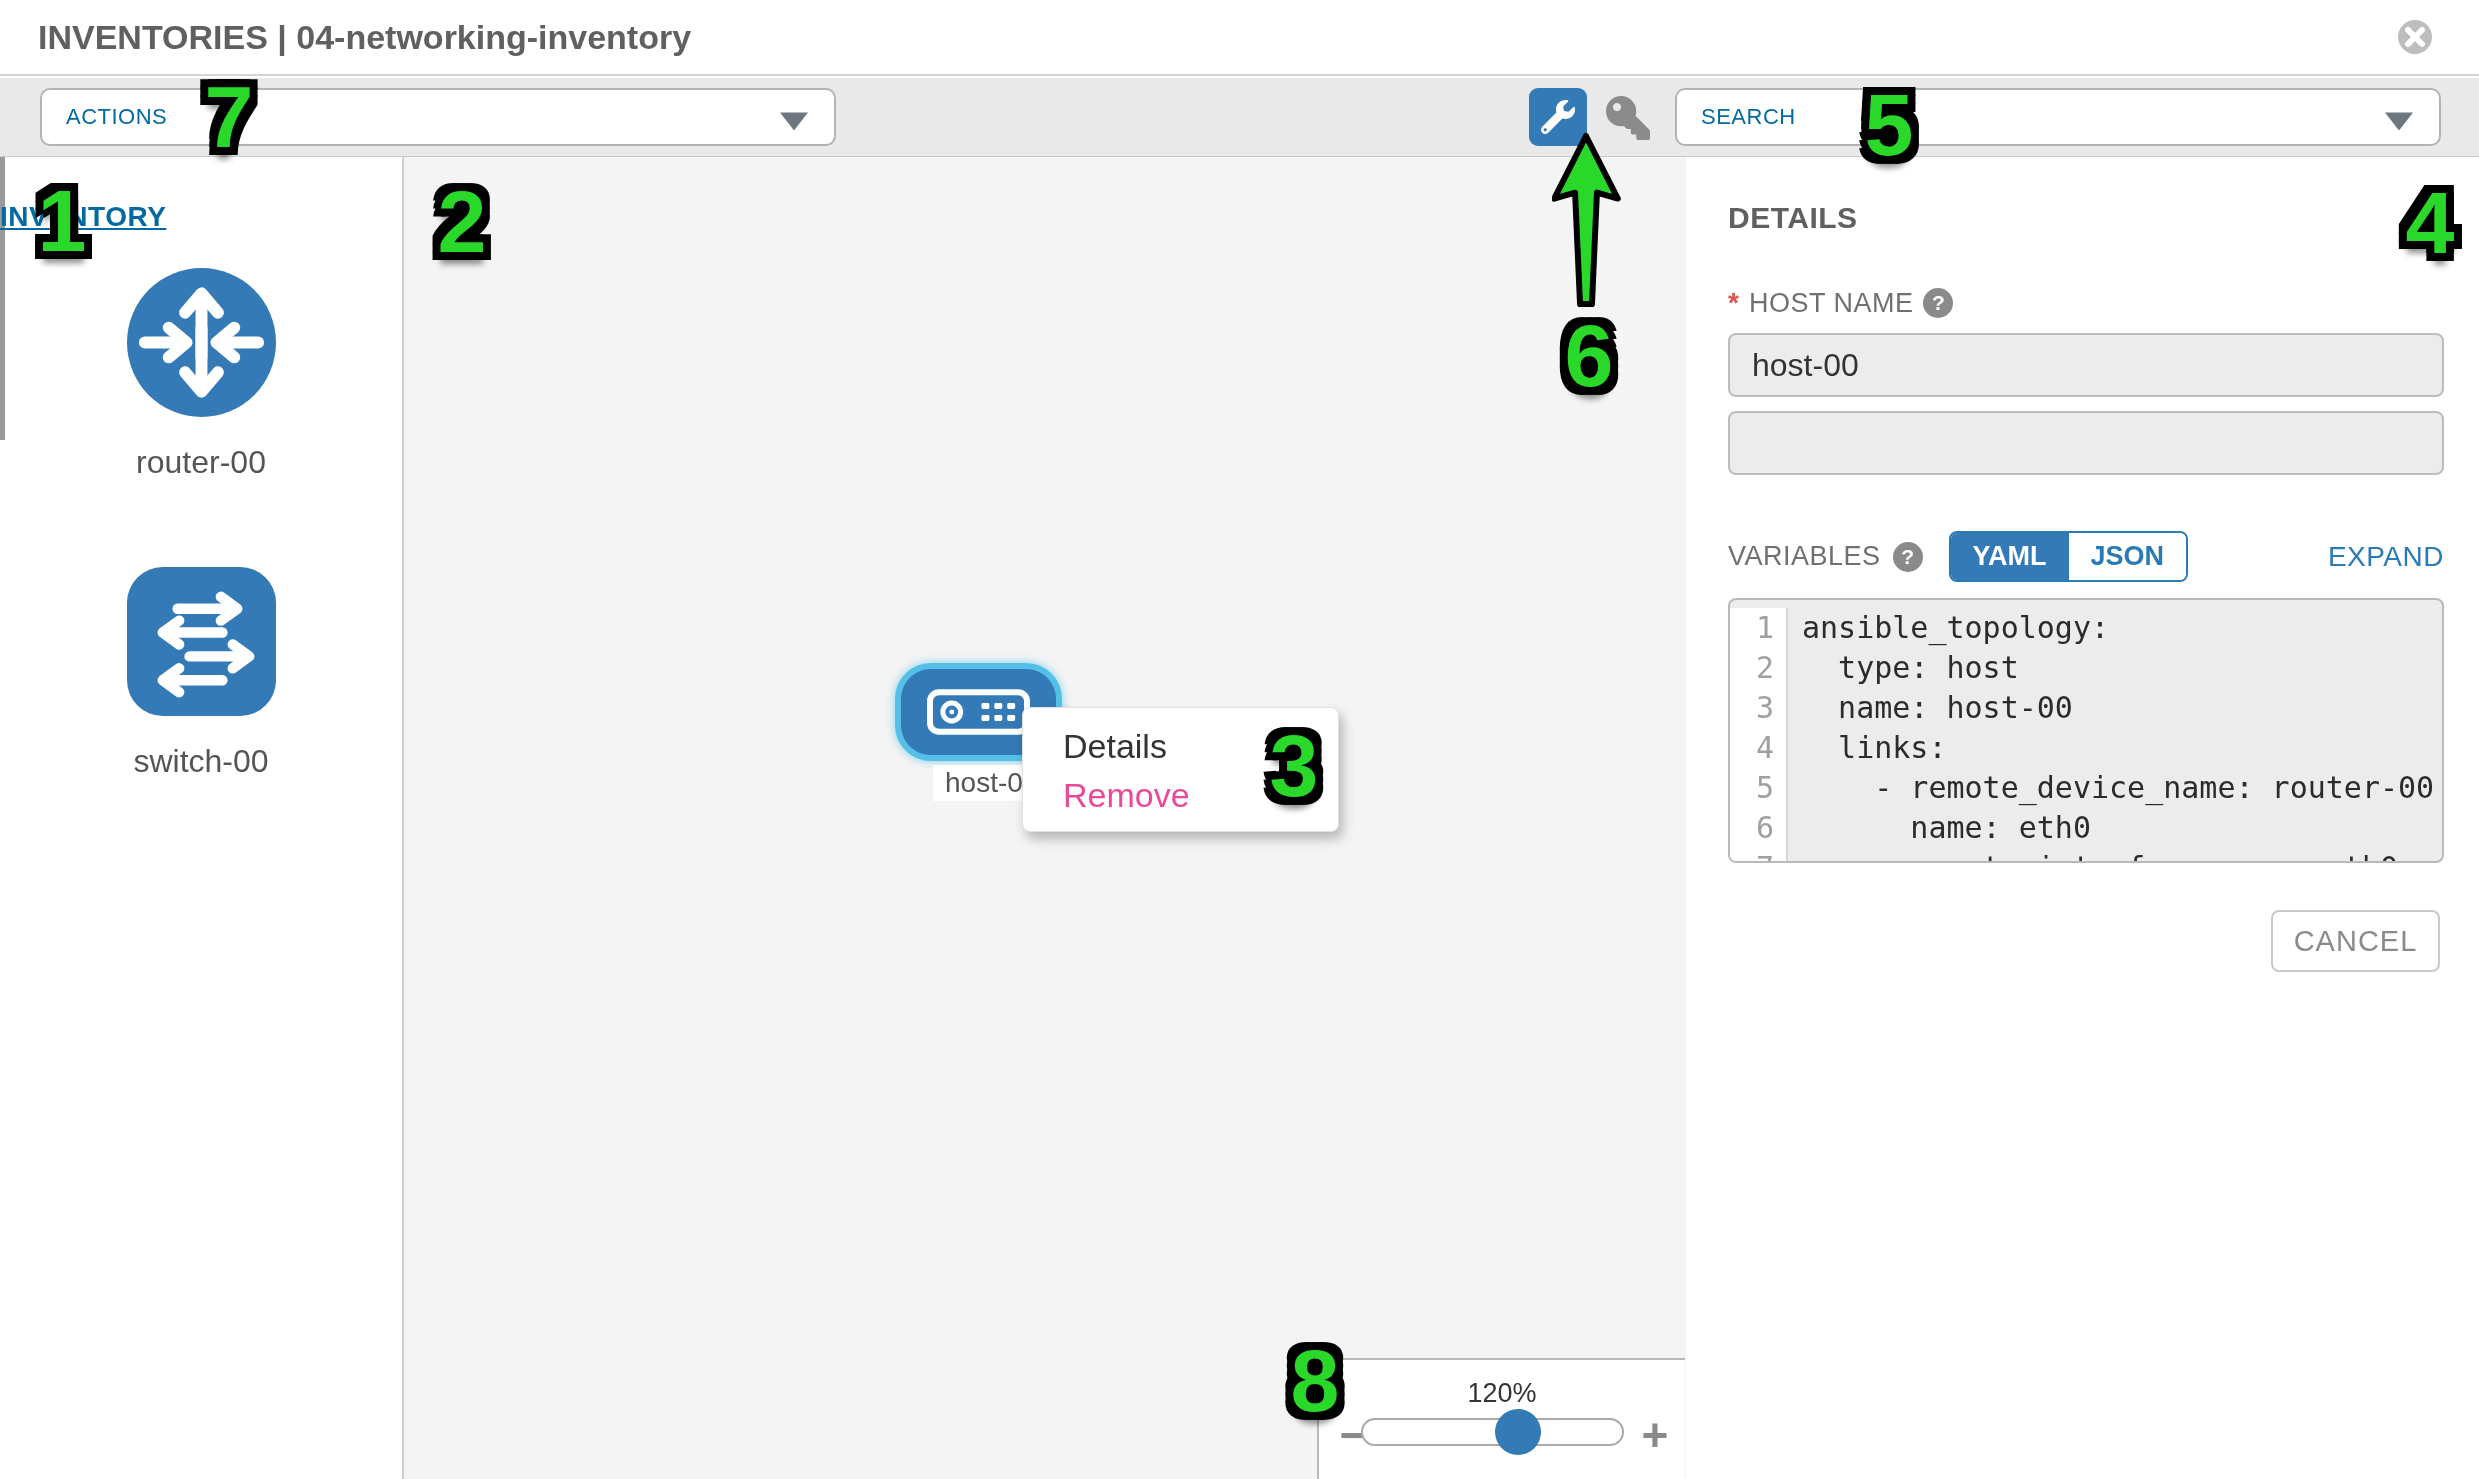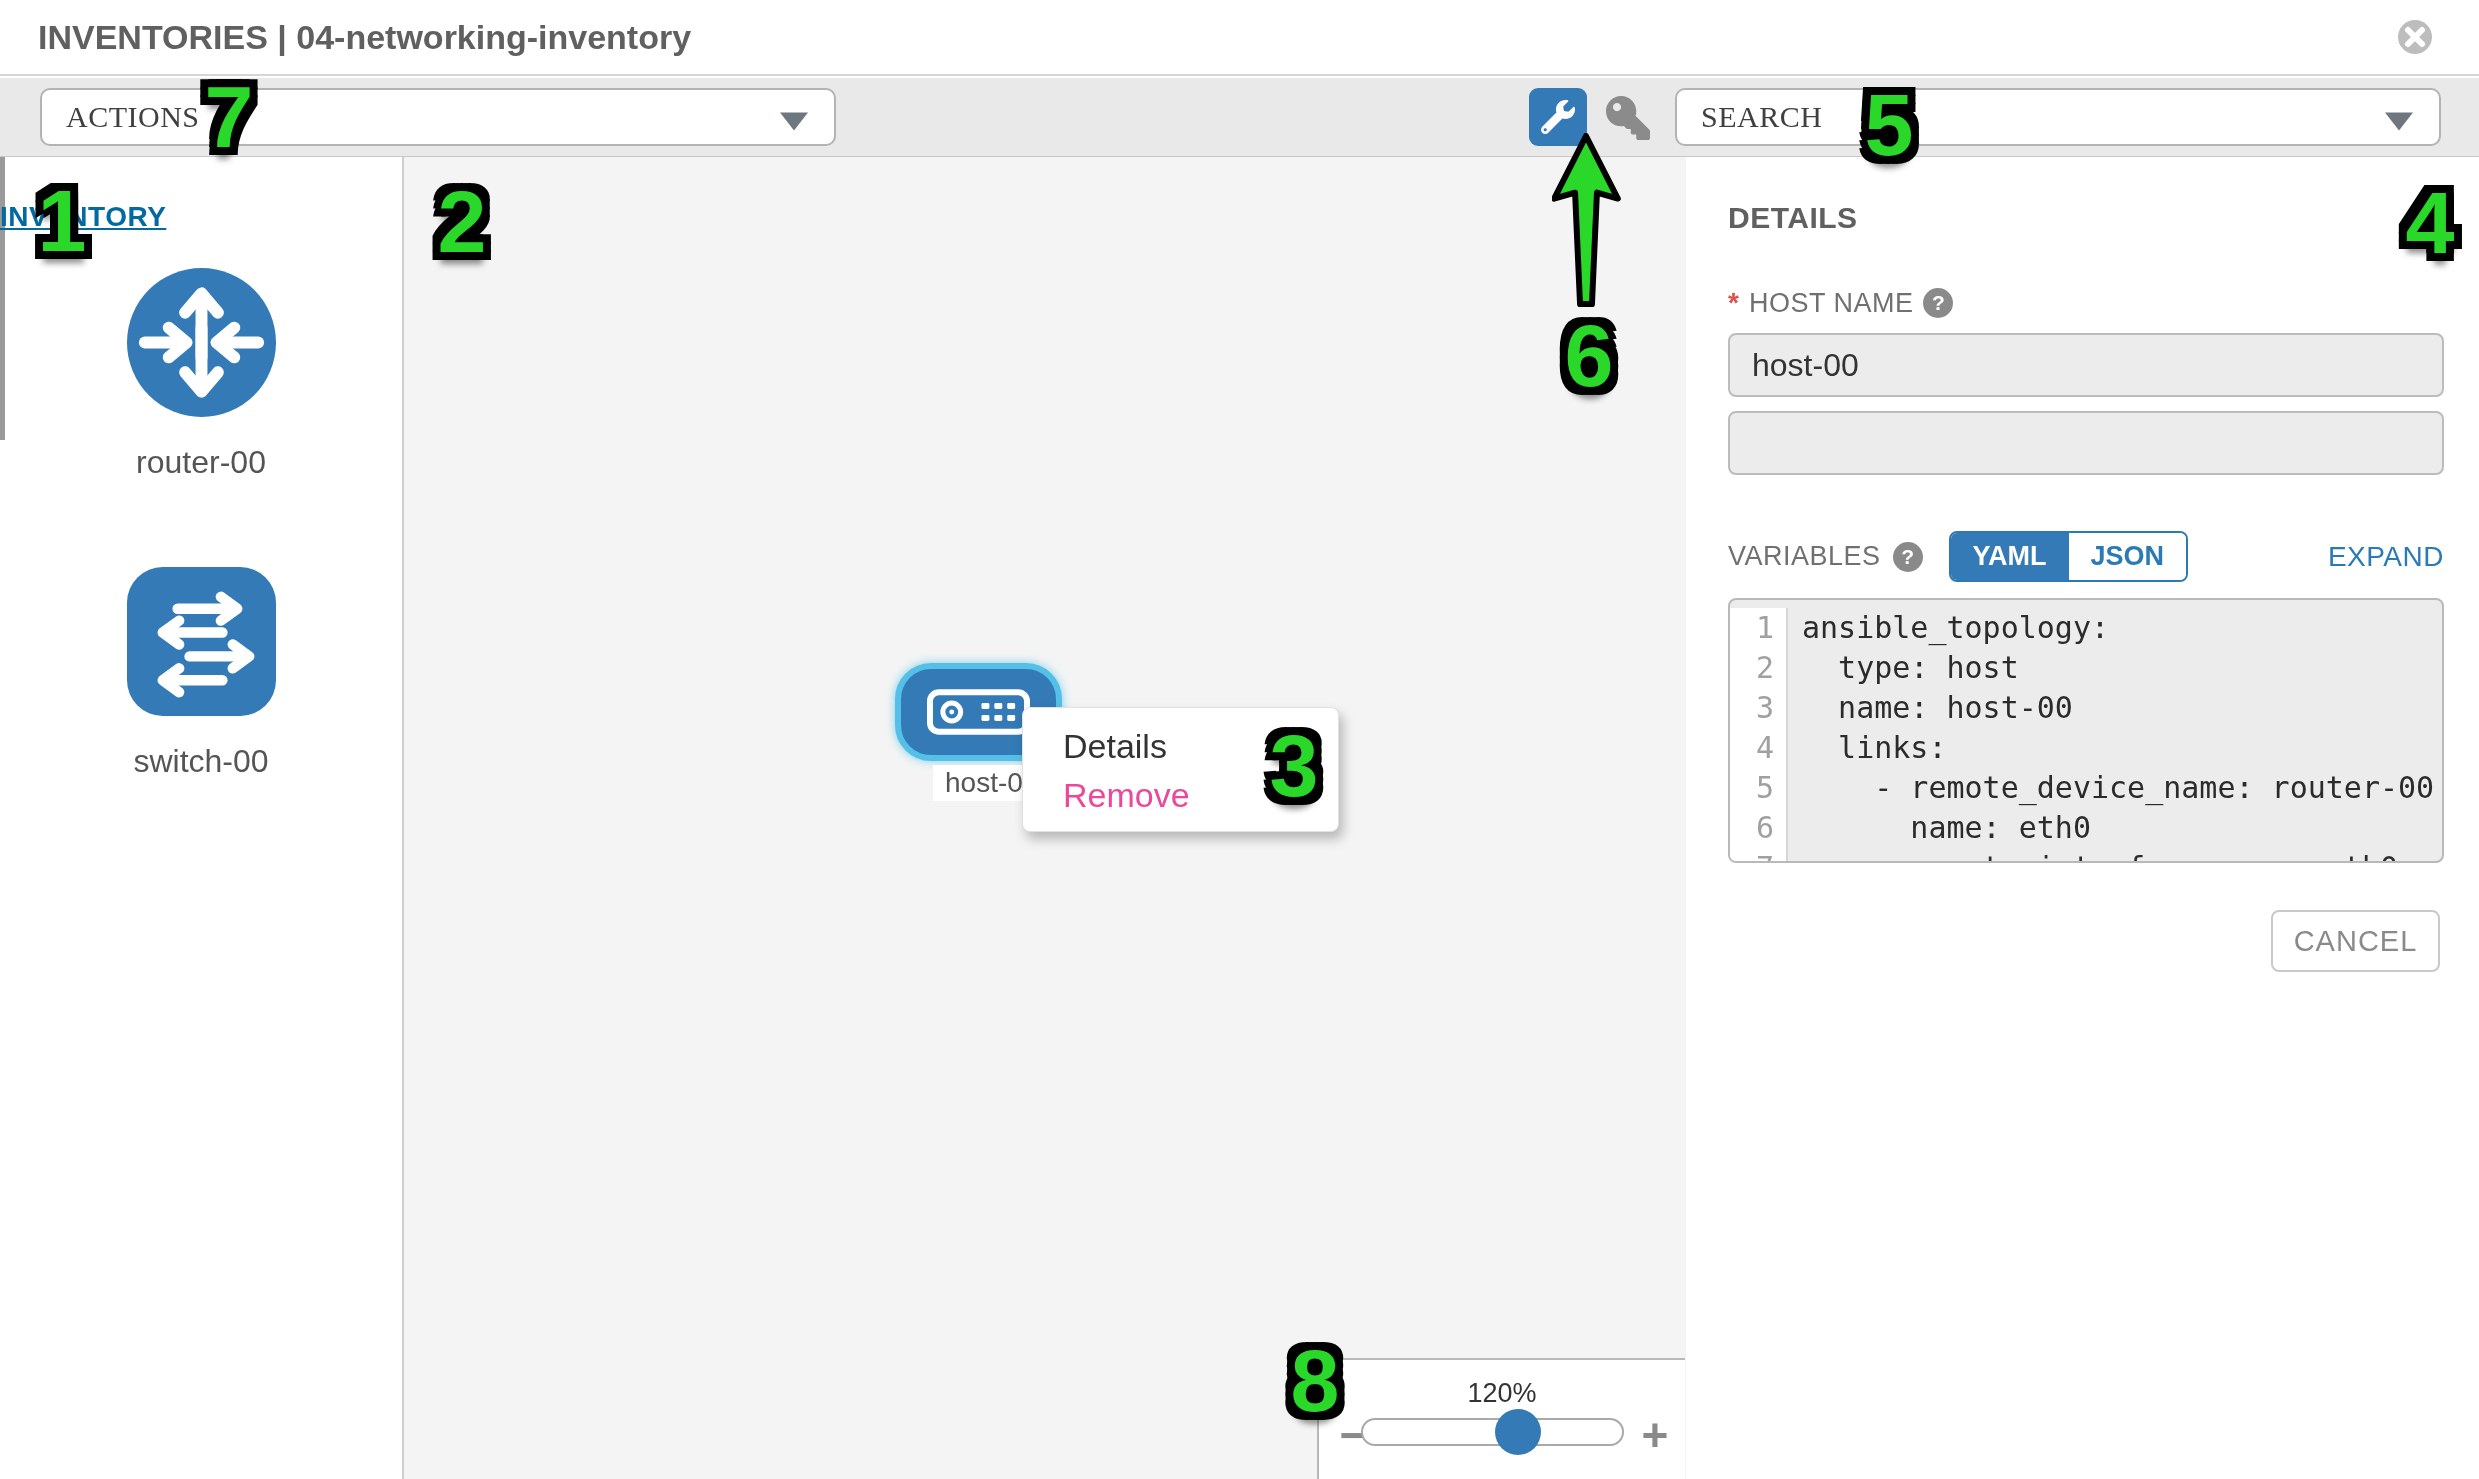--- a/index.html
+++ b/index.html
@@ -14,21 +14,21 @@
                   font-size:34px; font-weight:bold; color:#606060; }
   .close-btn { position:absolute; right:46px; top:18px; width:38px; height:38px; cursor:pointer; }
 
   
   .toolbar { position:absolute; left:0; top:78px; width:2480px; height:80px;
              background:#e9e9e9; border-bottom:2px solid #c9c9c9; }
   .dd { position:absolute; top:10px; height:58px; background:#fff; border:2px solid #b3b3b3;
         border-radius:10px; display:flex; align-items:center; padding:0 24px; }
   .dd-actions { left:40px;  width:796px; }
   .dd-search  { left:1675px; width:766px; }
-  .dd-label { font-size:30px; color:#404040; letter-spacing:0.5px;font-family:Liberation Serif, serif; }
+  .dd-label { font-size:22px; color:#0369a1; letter-spacing:0.5px; }
   .chevron { position:absolute; right:26px; top:50%; transform:translateY(-25%);
              width:0; height:0; border-left:14px solid transparent;
              border-right:14px solid transparent; border-top:18px solid #6e7680; }
   .wrench-btn { position:absolute; left:1529px; top:10px; width:58px; height:58px;
                 background:#337ab7; border-radius:9px; display:flex;
                 align-items:center; justify-content:center; cursor:pointer; }
   .key-btn { position:absolute; left:1604px; top:16px; width:48px; height:48px;
              display:flex; align-items:center; justify-content:center; cursor:pointer; }
 
   

